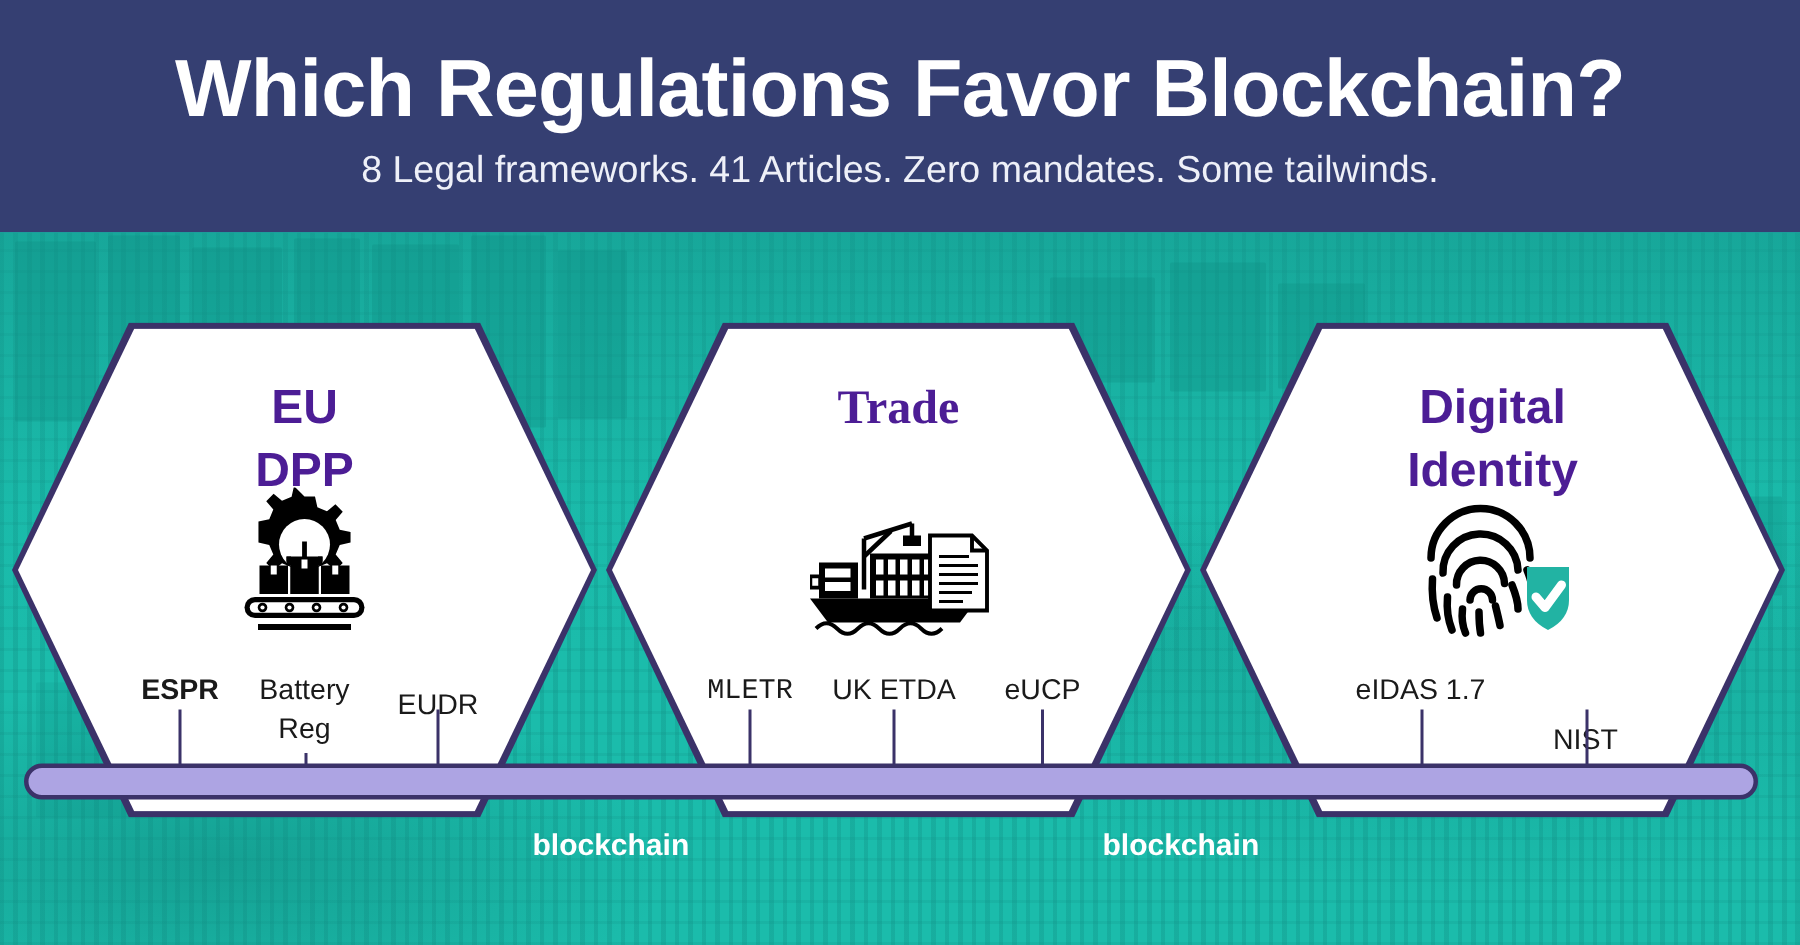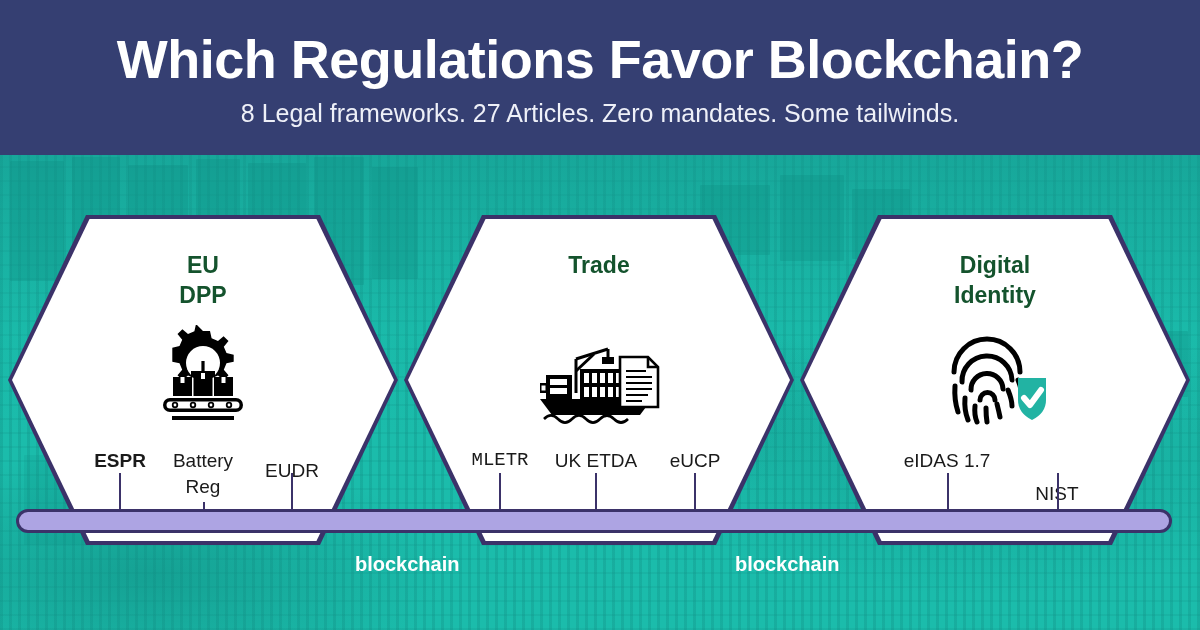--- a/index.html
+++ b/index.html
@@ -51,21 +51,21 @@
     background:#3b3269;
     clip-path:polygon(20% 0%, 80% 0%, 100% 50%, 80% 100%, 20% 100%, 0% 50%);
   }
   .hex-inner{
     position:absolute;left:4px;top:4px;right:4px;bottom:4px;
     background:#ffffff;
     clip-path:polygon(20.3% 0%, 79.7% 0%, 100% 50%, 79.7% 100%, 20.3% 100%, 0% 50%);
   }
   .hex-title{
     position:absolute;left:0;right:0;text-align:center;
-    color:#14532d;font-weight:bold;font-size:23px;line-height:1.32;
+    color:#4c1d95;font-weight:bold;font-size:32px;line-height:1.32;
   }
   .hex-icon{
     position:absolute;left:0;right:0;display:flex;justify-content:center;align-items:center;
   }
 
   
   .node-label{
     position:absolute;text-align:center;color:#1a1a1a;font-size:19px;line-height:1.35;
     white-space:nowrap;
   }
@@ -89,21 +89,21 @@
     white-space:nowrap;
   }
 </style>
 </head>
 <body>
 
 <div class="canvas">
 
   <div class="header">
     <div class="header-title">Which Regulations Favor Blockchain?</div>
-    <div class="header-sub">8 Legal frameworks. 27 Articles. Zero mandates. Some tailwinds.</div>
+    <div class="header-sub">8 Legal frameworks. 41 Articles. Zero mandates. Some tailwinds.</div>
   </div>
 
   <div class="stage">
     <div class="bg-photo"></div>
     <div class="bg-blocks">
       <span style="left:10px;top:6px;width:54px;height:120px;"></span>
       <span style="left:72px;top:2px;width:48px;height:130px;"></span>
       <span style="left:128px;top:10px;width:60px;height:118px;"></span>
       <span style="left:196px;top:4px;width:44px;height:126px;"></span>
       <span style="left:248px;top:8px;width:58px;height:120px;"></span>
@@ -161,21 +161,21 @@
           <circle cx="58" cy="80" r="1.4"></circle>
             <circle cx="76" cy="80" r="1.4"></circle>
         </g>
         <rect x="19" y="91" width="62" height="4" fill="#000"></rect>
       </svg>
     </div>
 
     <div class="hex-border" style="left:404px;top:60px;width:390px;height:330px;">
       <div class="hex-inner"></div>
     </div>
-    <div class="hex-title" style="left:404px;top:95px;width:390px;">
+    <div class="hex-title" style="left:404px;top:95px;width:390px;font-family:Liberation Serif, serif;">
       <div>Trade</div>
     </div>
     <div class="hex-icon" style="left:404px;top:178px;width:390px;height:95px;">
       <svg width="126" height="92" viewBox="0 0 126 92" aria-hidden="true">
 
         <g stroke="#000" stroke-width="3" fill="none">
           <path d="M40 58 L40 24"></path>
           <path d="M40 24 L72 14"></path>
           <path d="M58 19 L40 36"></path>
           <path d="M72 14 L72 24"></path>

